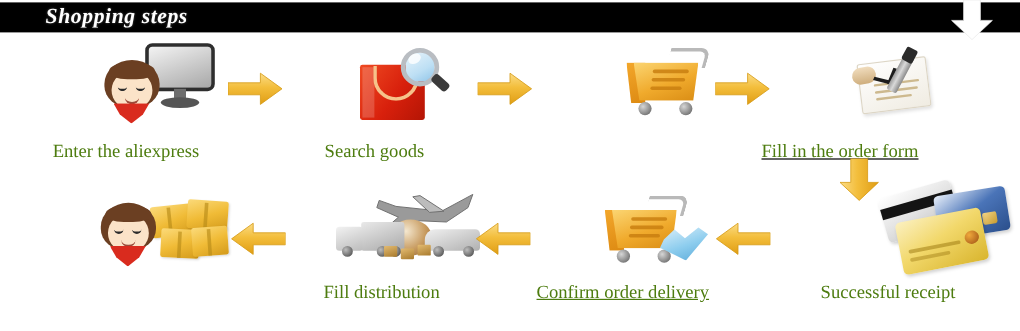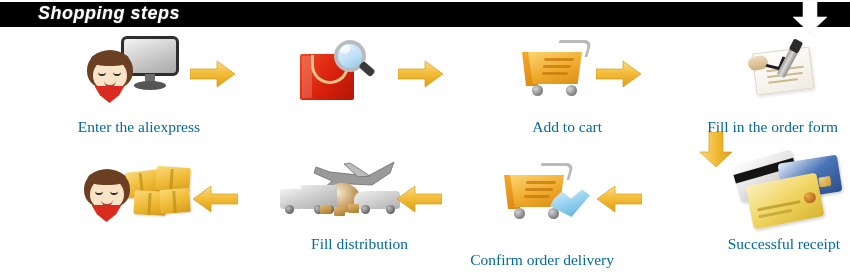--- a/index.html
+++ b/index.html
@@ -9,40 +9,40 @@
     background:#ffffff;
   }
 
   
   .header-bar{
     position:absolute;left:0;top:2px;width:850px;height:25px;
     background:#000000;
   }
   .header-title{
     position:absolute;left:38px;top:3px;
-    font-family:Liberation Sans, sans-serif;
+    font-family:Liberation Serif, serif;
     font-style:italic;font-weight:bold;font-size:18px;color:#ffffff;
     letter-spacing:.5px;white-space:nowrap;
     text-shadow:0 0 2px rgba(255,255,255,.35);
   }
   .header-arrow{
     position:absolute;left:790px;top:0px;width:40px;height:34px;
   }
 
   
   .row{position:absolute;left:0;width:850px;}
   .row-1{top:30px;height:104px;}
   .row-2{top:155px;height:121px;}
 
   .step{position:absolute;text-align:center;}
   .step .art{position:relative;margin:0 auto;}
   .step .label{
     font-family:"Liberation Serif","DejaVu Serif",serif;
-    font-size:15.5px;color:#0369a1;line-height:1.12;
-    white-space:pre-line;font-weight:400;text-align:right;
+    font-size:15.5px;color:#4d7c0f;line-height:1.12;
+    white-space:pre-line;font-weight:400;
   }
 
   .arrow-h{position:absolute;}
   .arrow-v{position:absolute;}
 
   
   .art{display:block;}
 
   
   .girl{position:absolute;}
@@ -318,20 +318,21 @@
         <div class="body"></div>
           <div class="shine"></div>
           <div class="handle"></div>
       </div>
       <div class="mag" style="left:42px;top:10px;width:46px;height:46px;">
         <div class="lens"></div>
           <div class="glare"></div>
           <div class="grip"></div>
       </div>
     </div>
+    <div class="label" style="margin-top:10px;">Search goods</div>
   </div>
 
   <div class="arrow-h" style="left:398px;top:30px;">
     <svg width="46" height="28" viewBox="0 0 46 28">
       <polygon points="0,9 27,9 27,1 45,14 27,27 27,19 0,19" fill="url(#gA)" stroke="#d79c18" stroke-width="0.7"></polygon>
     </svg>
   </div>
 
   <div class="step" style="left:432px;top:0;width:170px;">
     <div class="art" style="width:80px;height:78px;position:relative;left:45px;">
@@ -339,30 +340,29 @@
         <div class="handle"></div>
         <div class="front"></div>
         <div class="basket"></div>
         <div class="bar" style="left:22px;top:20px;width:30px;"></div>
         <div class="bar" style="left:21px;top:27px;width:28px;"></div>
         <div class="bar" style="left:20px;top:34px;width:26px;"></div>
         <div class="wheel" style="left:10px;top:47px;"></div>
         <div class="wheel" style="left:44px;top:47px;"></div>
       </div>
     </div>
-    <div class="label" style="margin-top:10px;">Add to cart</div>
   </div>
 
   <div class="arrow-h" style="left:596px;top:30px;">
     <svg width="46" height="28" viewBox="0 0 46 28">
       <polygon points="0,9 27,9 27,1 45,14 27,27 27,19 0,19" fill="url(#gA)" stroke="#d79c18" stroke-width="0.7"></polygon>
     </svg>
   </div>
 
-  <div class="step" style="left:638px;top:0;width:200px;">
+  <div class="step" style="left:600px;top:0;width:200px;text-decoration:underline;">
     <div class="art" style="width:90px;height:78px;position:relative;left:55px;">
       <div class="form" style="left:0;top:14px;width:76px;height:56px;">
         <div class="paper"></div>
         <div class="roll"></div>
         <div class="line" style="left:18px;top:24px;width:38px;"></div>
         <div class="line" style="left:19px;top:30px;width:36px;"></div>
         <div class="line" style="left:20px;top:36px;width:30px;"></div>
         <div class="check"></div>
         <div class="pen"></div>
         <div class="pencap"></div>
@@ -467,21 +467,21 @@
         <div class="front"></div>
         <div class="basket"></div>
         <div class="bar" style="left:22px;top:20px;width:30px;"></div>
         <div class="bar" style="left:21px;top:27px;width:28px;"></div>
         <div class="bar" style="left:20px;top:34px;width:26px;"></div>
         <div class="wheel" style="left:10px;top:47px;"></div>
         <div class="wheel" style="left:44px;top:47px;"></div>
       </div>
       <div class="blueheart" style="left:46px;top:34px;"></div>
     </div>
-    <div class="label" style="margin-top:24px;">Confirm order delivery</div>
+    <div class="label" style="margin-top:8px;text-decoration:underline;">Confirm order delivery</div>
   </div>
 
   <div class="arrow-h" style="left:596px;top:30px;">
     <svg width="46" height="28" viewBox="0 0 46 28">
       <polygon points="46,9 19,9 19,1 1,14 19,27 19,19 46,19" fill="url(#gB)" stroke="#d79c18" stroke-width="0.7"></polygon>
     </svg>
   </div>
 
   <div class="step" style="left:640px;top:0;width:200px;">
     <div class="art" style="width:110px;height:72px;position:relative;left:50px;">

